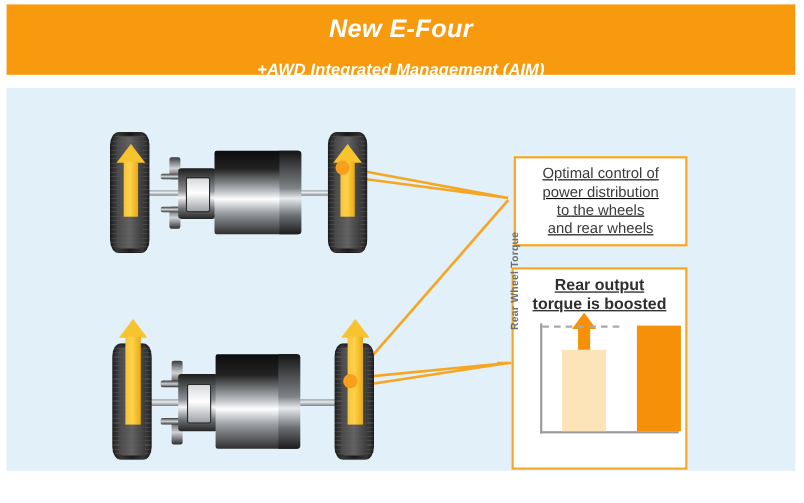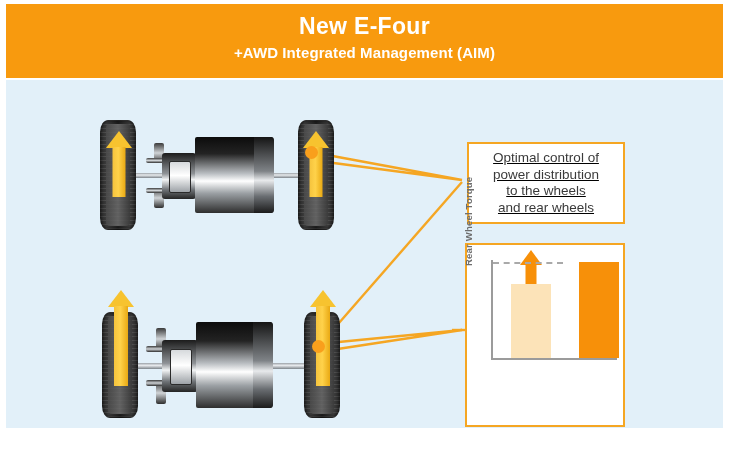--- a/index.html
+++ b/index.html
@@ -6,32 +6,33 @@
   body{
     width:731px;height:457px;
     background:#ffffff;
     font-family:"Liberation Sans",sans-serif;
     overflow:hidden;
   }
   #stage{position:relative;width:731px;height:457px;overflow:hidden;background:#ffffff;}
 
   
   #header{
-    position:absolute;left:6px;top:4px;width:717px;height:74px;
+    position:absolute;left:6px;top:4px;width:717px;height:64px;
     background:#f89a0e;
     text-align:center;
     box-sizing:border-box;
+    font-style:italic;
   }
   #header .ttl{
     color:#ffffff;font-size:23px;font-weight:bold;letter-spacing:.3px;
     margin-top:9px;line-height:27px;
   }
   #header .sub{
     color:#ffffff;font-size:15px;font-weight:bold;letter-spacing:.1px;
-    margin-top:3px;line-height:19px;
+    margin-top:14px;line-height:19px;
   }
 
   
   #canvas{
     position:absolute;left:6px;top:80px;width:717px;height:348px;
     background:#e2f0f9;
   }
 
   
   #links{position:absolute;left:0;top:0;width:731px;height:457px;pointer-events:none;}
@@ -259,20 +260,24 @@
   <div class="callout" id="box-optimal">
     <div class="txt">
       <div>Optimal control of</div>
       <div>power distribution</div>
       <div>to the wheels</div>
       <div>and rear wheels</div>
     </div>
   </div>
 
   <div class="callout" id="box-torque">
+    <div class="t1">
+      <div>Rear output</div>
+      <div>torque is boosted</div>
+    </div>
 
     <div id="chart">
       <div class="ylab">Rear Wheel Torque</div>
       <div class="axis-y"></div>
       <div class="axis-x"></div>
       <div class="plot">
         <div class="bar base" style="height: 75.2%; background: rgb(252, 227, 184);"></div>
         <div class="bar boost" style="height: 97.7%; background: rgb(247, 144, 9);"></div>
         <div class="uparrow" style="bottom: 75.2%;">
           <div class="h"></div>

